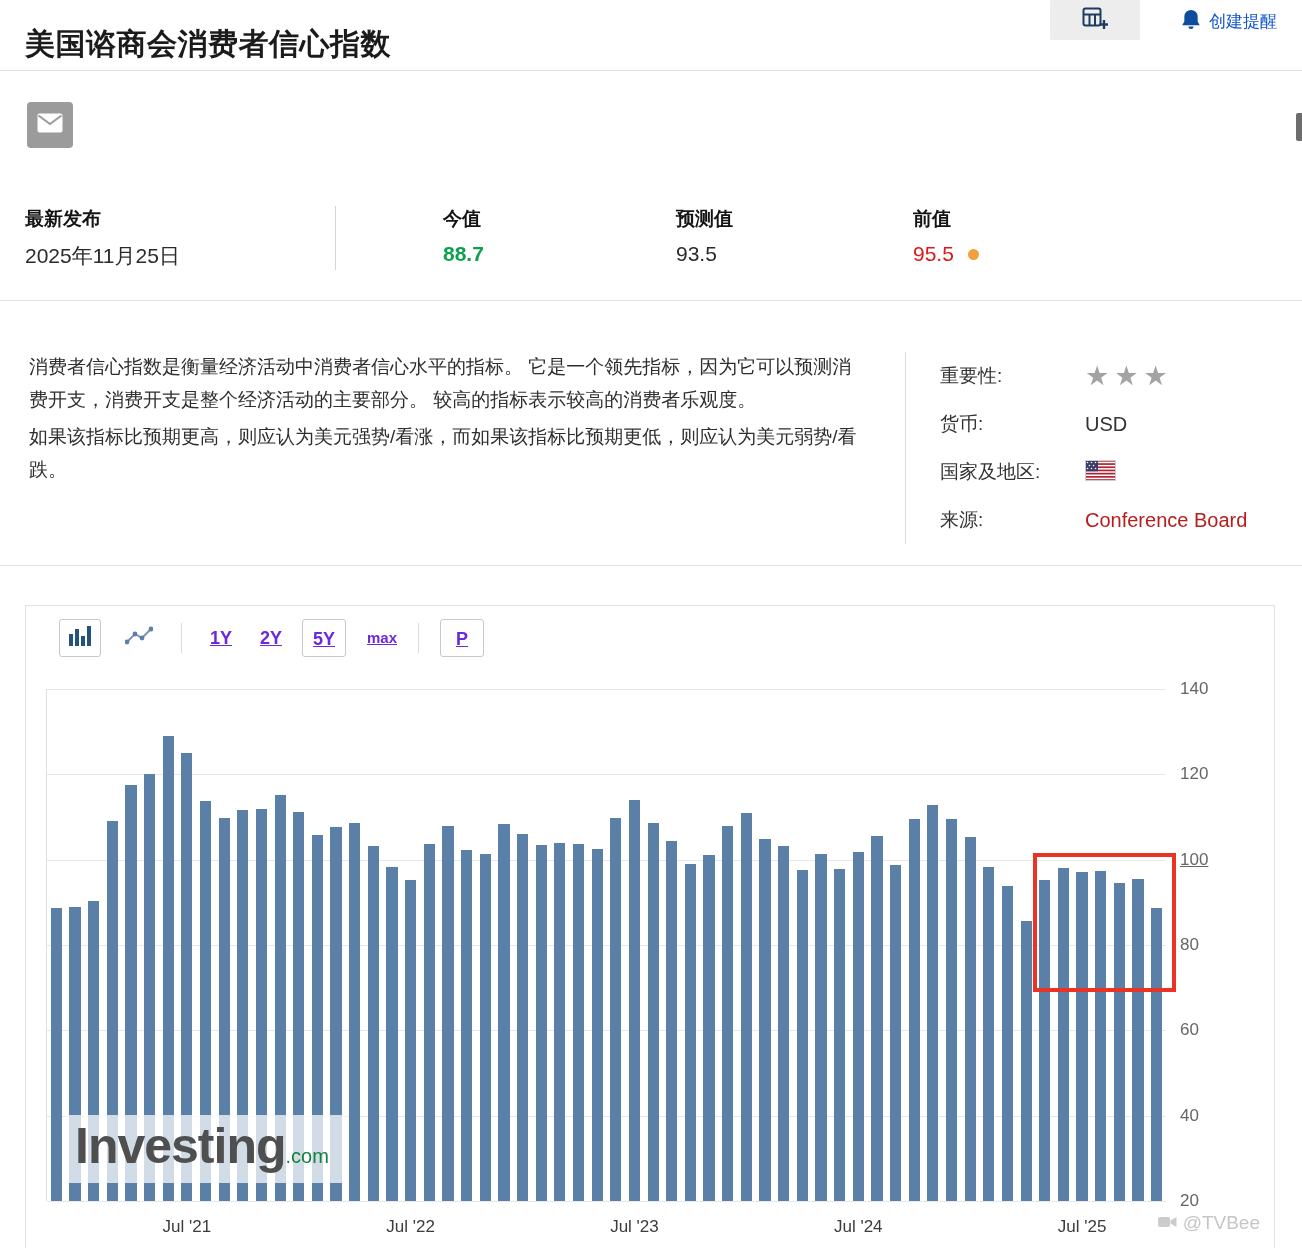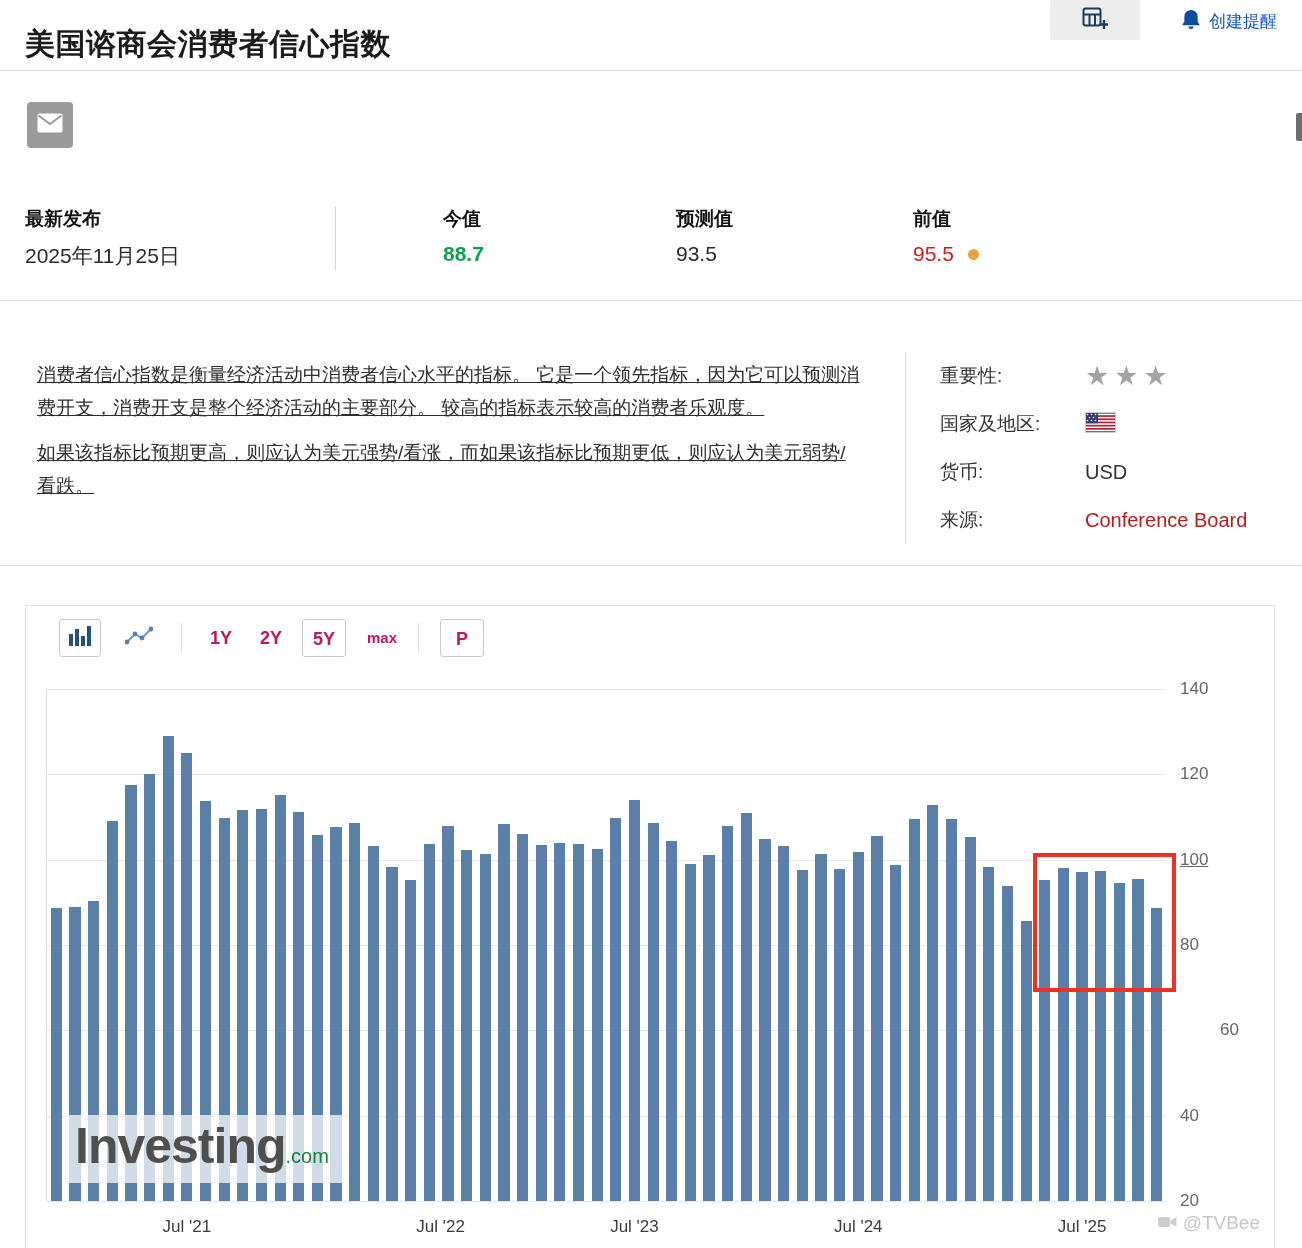--- a/index.html
+++ b/index.html
@@ -25,37 +25,37 @@
   
   .stat-block { position:absolute; top:206px; }
   .stat-label { font-size:19px; font-weight:bold; color:#141414; margin-bottom:10px; }
   .stat-value { font-size:21px; color:#2b2b2b; display:flex; align-items:center; }
   .val-green { color:#0ba14e; font-weight:bold; }
   .val-red   { color:#db1919; }
   .rev-dot { display:inline-block; width:11px; height:11px; border-radius:50%; background:#f0a13e; margin-left:14px; }
 
   
   .desc { position:absolute; left:25px; top:346px; width:848px; font-size:19px; line-height:33px; color:#2e2e2e; }
-  .desc p { margin:12px;text-decoration:underline; }
+  .desc p { margin:4px; }
   .meta { position:absolute; left:940px; top:352px; width:360px; }
   .meta-row { display:flex; align-items:center; height:48px; }
   .meta-label { width:145px; font-size:19px; color:#333; flex:none; }
   .stars { font-size:27px; color:#a3a3a3; letter-spacing:5px; line-height:1; }
   .meta-value { font-size:20px; color:#333; }
   .meta-link { font-size:20px; color:#b91c1c; cursor:pointer; }
 
   
   .chart-card { position:absolute; left:25px; top:605px; width:1250px; height:680px;
                 border:1px solid #e2e2e2; background:#fff; }
   .icon-btn { position:absolute; top:13px; height:38px; display:flex; align-items:center; justify-content:center;
               background:#fff; cursor:pointer; border-radius:3px; }
   .bordered { border:1px solid #c8c8c8; }
   .tb-divider { position:absolute; top:17px; width:1px; height:30px; background:#ddd; }
   .range-btn { position:absolute; top:13px; height:38px; line-height:38px; text-align:center;
-               font-size:18px; font-weight:bold; color:#be185d; cursor:pointer; border-radius:3px; }
+               font-size:18px; font-weight:bold; color:#6d28d9; cursor:pointer; border-radius:3px;text-decoration:underline; }
   .range-btn.small { font-size:15px; }
 
   .plot { position:absolute; left:20px; top:83px; width:1120px; height:512px; border-left:1px solid #e0e0e0; }
   .gridline { position:absolute; left:0; width:100%; height:1px; background:#e8e8e8; z-index:0; }
   .ylabel { position:absolute; left:calc(100% + 14px); transform:translateY(-50%); font-size:17px; color:#666; z-index:0; }
   .xlabel { position:absolute; top:calc(100% + 16px); transform:translateX(-50%); font-size:17px; color:#3c3c3c; white-space:nowrap; }
   .bar { position:absolute; bottom:0; z-index:1; cursor:pointer; }
   .highlight-box { position:absolute; border:4px solid #ea3324; background:transparent; z-index:3; }
 
   .wm { position:absolute; left:18px; bottom:18px; z-index:2; background:rgba(255,255,255,0.72);
@@ -136,20 +136,24 @@
   <p>消费者信心指数是衡量经济活动中消费者信心水平的指标。 它是一个领先指标，因为它可以预测消费开支，消费开支是整个经济活动的主要部分。 较高的指标表示较高的消费者乐观度。</p>
   <p>如果该指标比预期更高，则应认为美元强势/看涨，而如果该指标比预期更低，则应认为美元弱势/看跌。</p>
 </div>
 
 <div class="vdivider" style="left:905px; top:352px; height:192px; background:#ddd;"></div>
 
 <div class="meta">
   <div class="meta-row">
     <span class="meta-label">重要性:</span>
     <span class="stars">★★★</span>
+  </div>
+  <div class="meta-row">
+    <span class="meta-label">货币:</span>
+    <span class="meta-value">USD</span>
   </div>
   <div class="meta-row">
     <span class="meta-label">国家及地区:</span>
     <span>
       <svg width="31" height="21" viewBox="0 0 31 21">
         <rect width="31" height="21" fill="#ffffff"></rect>
         <g fill="#b22234">
           <rect y="0" width="31" height="1.7"></rect>
             <rect y="3.2" width="31" height="1.7"></rect>
           <rect y="6.4" width="31" height="1.7"></rect>
@@ -167,24 +171,20 @@
             <circle cx="8.5" cy="5.5" r="0.8"></circle>
           <circle cx="2.5" cy="8.5" r="0.8"></circle>
             <circle cx="6.5" cy="8.5" r="0.8"></circle>
             <circle cx="10.5" cy="8.5" r="0.8"></circle>
         </g>
         <rect x="0.5" y="0.5" width="30" height="20" fill="none" stroke="#cccccc"></rect>
       </svg>
     </span>
   </div>
   <div class="meta-row">
-    <span class="meta-label">货币:</span>
-    <span class="meta-value">USD</span>
-  </div>
-  <div class="meta-row">
     <span class="meta-label">来源:</span>
     <span class="meta-link">Conference Board</span>
   </div>
 </div>
 
 <div class="hdivider" style="top:565px;"></div>
 
 <div class="chart-card">
 
   <div class="icon-btn bordered" style="left:33px; width:42px;">
@@ -231,21 +231,21 @@
     </div>
   <div class="gridline" style="top: 0%;"></div>
       <div class="ylabel" style="top: 0%;">140</div>
       <div class="gridline" style="top: 16.6667%;"></div>
       <div class="ylabel" style="top: 16.6667%;">120</div>
       <div class="gridline" style="top: 33.3333%;"></div>
       <div class="ylabel" style="top: 33.3333%; text-decoration: underline;">100</div>
       <div class="gridline" style="top: 50%;"></div>
       <div class="ylabel" style="top: 50%;">80</div>
       <div class="gridline" style="top: 66.6667%;"></div>
-      <div class="ylabel" style="top: 66.6667%; margin-left: 40px;">60</div>
+      <div class="ylabel" style="top: 66.6667%;">60</div>
       <div class="gridline" style="top: 83.3333%;"></div>
       <div class="ylabel" style="top: 83.3333%;">40</div>
       <div class="gridline" style="top: 100%;"></div>
       <div class="ylabel" style="top: 100%;">20</div>
       <div class="bar" title="88.6" style="left: 0.333333%; width: 1%; height: 57.1667%; background: rgb(91, 128, 168);"></div>
       <div class="bar" title="88.9" style="left: 2%; width: 1%; height: 57.4167%; background: rgb(91, 128, 168);"></div>
       <div class="bar" title="90.4" style="left: 3.66667%; width: 1%; height: 58.6667%; background: rgb(91, 128, 168);"></div>
       <div class="bar" title="109" style="left: 5.33333%; width: 1%; height: 74.1667%; background: rgb(91, 128, 168);"></div>
       <div class="bar" title="117.5" style="left: 7%; width: 1%; height: 81.25%; background: rgb(91, 128, 168);"></div>
       <div class="bar" title="120" style="left: 8.66667%; width: 1%; height: 83.3333%; background: rgb(91, 128, 168);"></div>
@@ -297,21 +297,21 @@
       <div class="bar" title="93.9" style="left: 85.3333%; width: 1%; height: 61.5833%; background: rgb(91, 128, 168);"></div>
       <div class="bar" title="85.7" style="left: 87%; width: 1%; height: 54.75%; background: rgb(91, 128, 168);"></div>
       <div class="bar" title="95.2" style="left: 88.6667%; width: 1%; height: 62.6667%; background: rgb(91, 128, 168);"></div>
       <div class="bar" title="98" style="left: 90.3333%; width: 1%; height: 65%; background: rgb(91, 128, 168);"></div>
       <div class="bar" title="97.2" style="left: 92%; width: 1%; height: 64.3333%; background: rgb(91, 128, 168);"></div>
       <div class="bar" title="97.4" style="left: 93.6667%; width: 1%; height: 64.5%; background: rgb(91, 128, 168);"></div>
       <div class="bar" title="94.6" style="left: 95.3333%; width: 1%; height: 62.1667%; background: rgb(91, 128, 168);"></div>
       <div class="bar" title="95.5" style="left: 97%; width: 1%; height: 62.9167%; background: rgb(91, 128, 168);"></div>
       <div class="bar" title="88.7" style="left: 98.6667%; width: 1%; height: 57.25%; background: rgb(91, 128, 168);"></div>
       <div class="xlabel" style="left: 12.5%;">Jul '21</div>
-      <div class="xlabel" style="left: 32.5%; margin-left: 30px;">Jul '22</div>
+      <div class="xlabel" style="left: 32.5%;">Jul '22</div>
       <div class="xlabel" style="left: 52.5%;">Jul '23</div>
       <div class="xlabel" style="left: 72.5%;">Jul '24</div>
       <div class="xlabel" style="left: 92.5%;">Jul '25</div>
       <div class="highlight-box" style="left: 88.0833%; width: 12.8333%; top: 32.0833%; height: 27.0833%; border-color: rgb(234, 51, 36);"></div>
     </div>
 
   <div class="tvbee">
     <span>
       <svg width="19" height="14" viewBox="0 0 19 14">
         <rect x="0" y="2" width="12" height="10" rx="2" fill="#cccccc"></rect>

